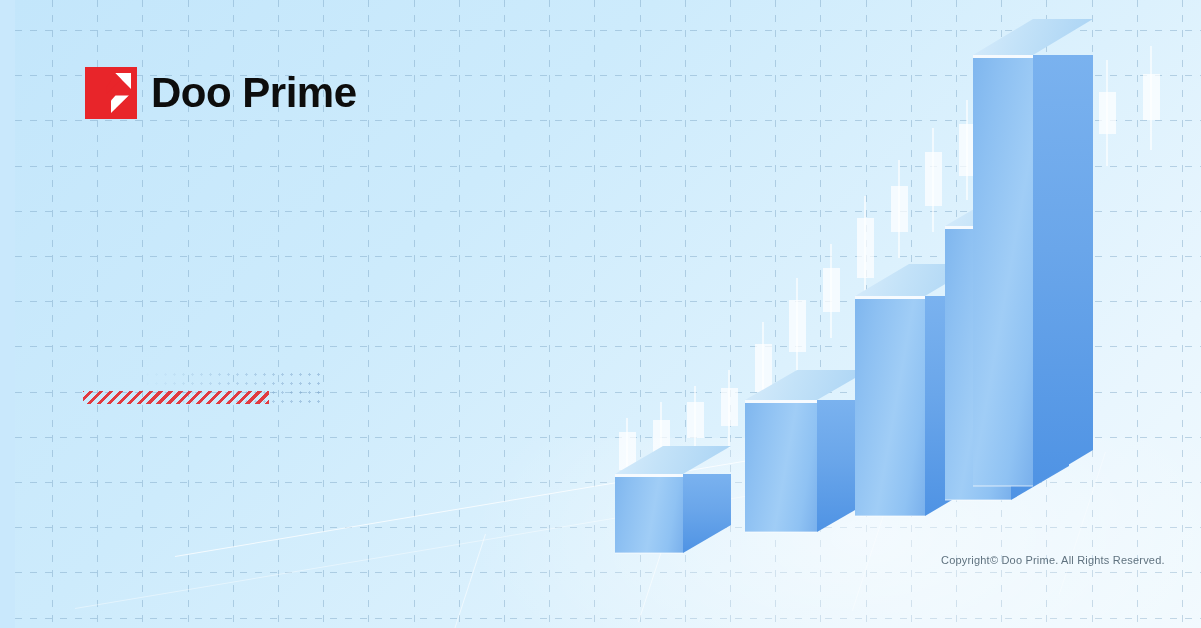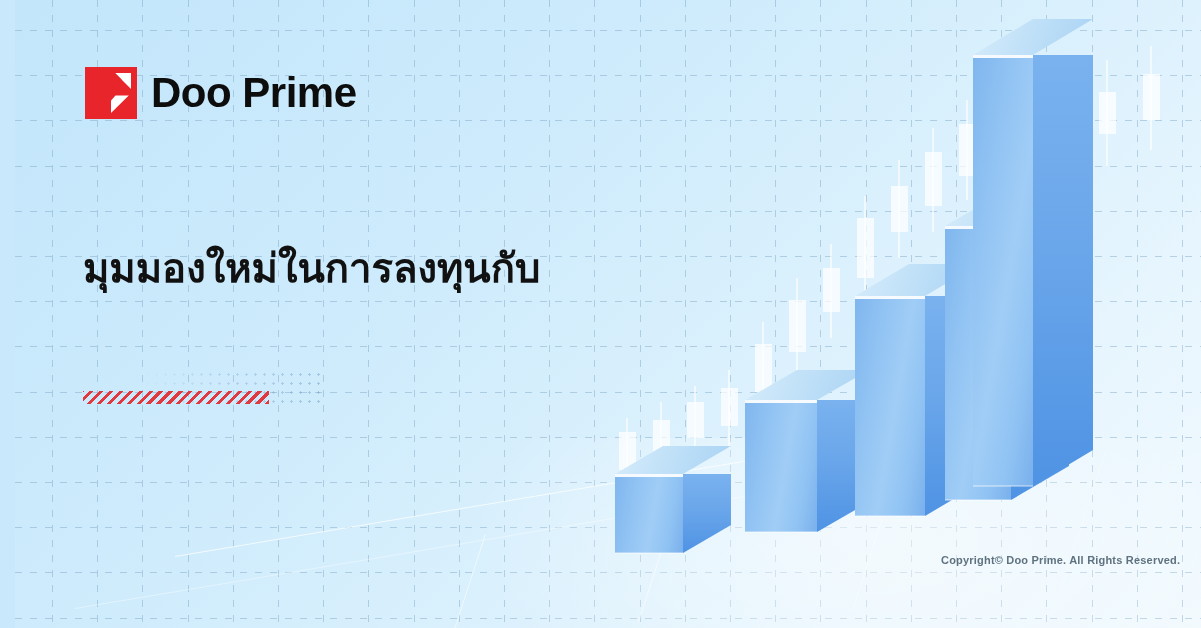--- a/index.html
+++ b/index.html
@@ -123,21 +123,21 @@
     position:absolute; left:128px; top:370px;
     width:180px; height:38px;
     background-image:radial-gradient(circle, rgba(120,160,200,0.55) 1.1px, rgba(0,0,0,0) 1.4px);
     background-size:9px 9px;
     -webkit-mask-image:linear-gradient(100deg, rgba(0,0,0,0) 0%, rgba(0,0,0,0.55) 45%, rgba(0,0,0,0.95) 100%);
     mask-image:linear-gradient(100deg, rgba(0,0,0,0) 0%, rgba(0,0,0,0.55) 45%, rgba(0,0,0,0.95) 100%);
   }
 
   .copyright{
     position:absolute; left:926px; top:554px;
-    font-size:11px; font-weight:bold; color:#5f727f; letter-spacing:0.2px;
+    font-size:11px; font-weight:normal; color:#5f727f; letter-spacing:0.2px;
     white-space:nowrap;
   }
 </style>
 </head>
 <body>
 
 <div id="stage">
 
   <div class="grid-layer"></div>
   <div id="grid-lines">
@@ -305,21 +305,20 @@
         <path d="M30 6 L46 6 L46 22 L39.5 15.5 L36.5 12.5 Z" fill="#ffffff"></path>
         <path d="M30 6 L36.5 12.5 L21.5 27 L21.5 20.5 Z" fill="#e8252a"></path>
         <path d="M30.5 28.5 L44 28.5 L26 46 L26 33.5 Z" fill="#ffffff"></path>
         <path d="M44 28.5 L44 41.5 L31 41.5 Z" fill="#e8252a"></path>
       </svg>
     </div>
     <div class="logo-word">Doo Prime</div>
   </div>
 
   <div class="headline">
-    <div class="hl1">มุมมองใหม่ในการลงทุนกับ</div>
   </div>
 
   <div class="dots"></div>
   <div class="stripebar"></div>
 
   <div class="copyright">Copyright© Doo Prime. All Rights Reserved.</div>
 
 </div>
 
 </body></html>

